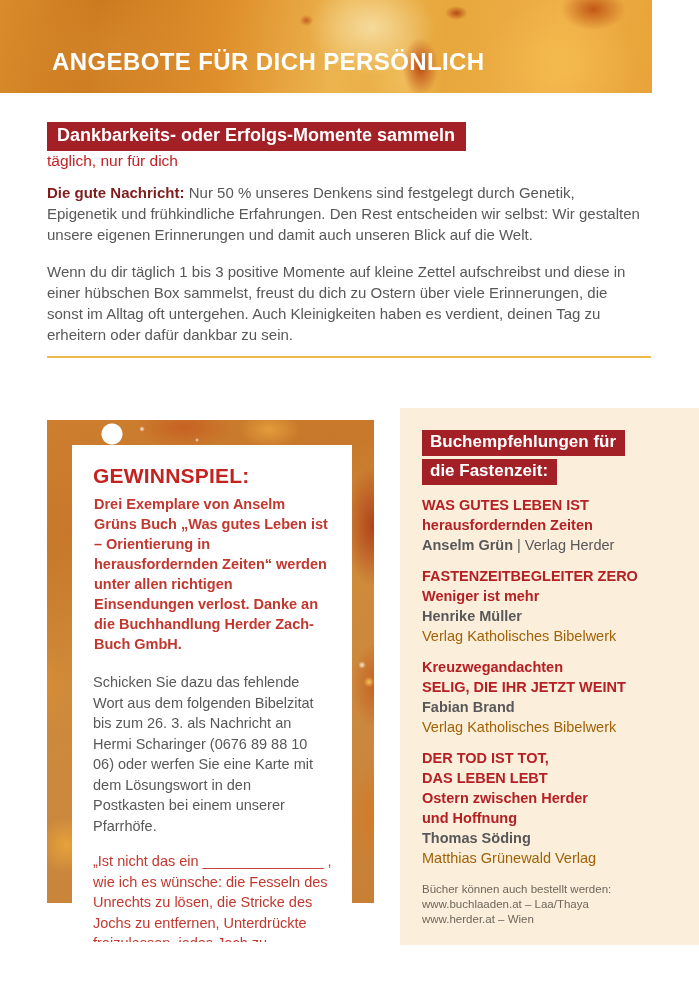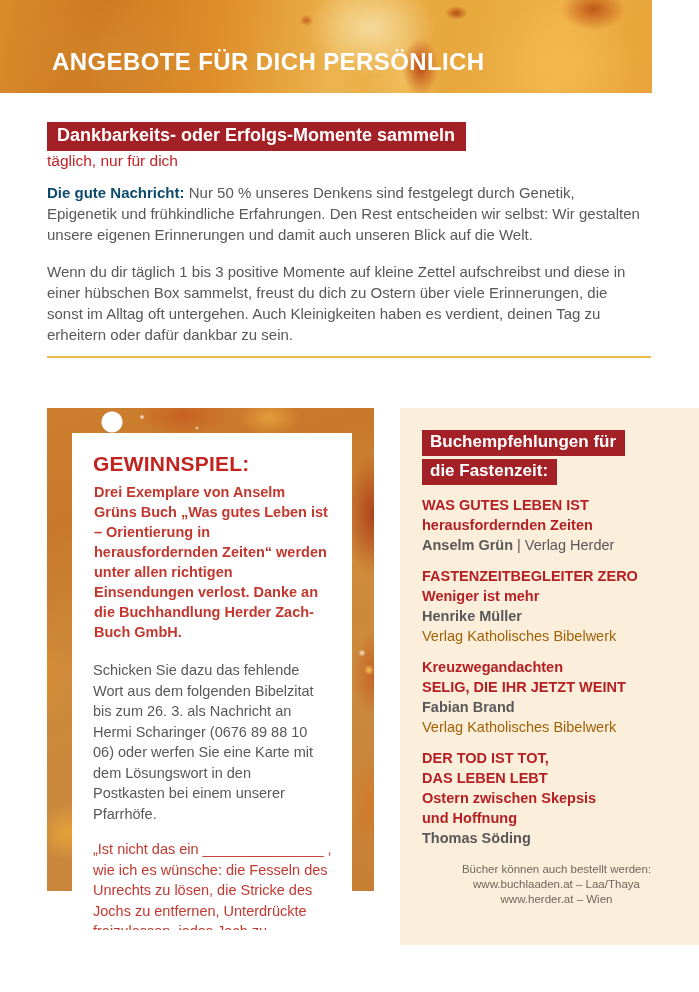--- a/index.html
+++ b/index.html
@@ -34,29 +34,29 @@
     background:#a32126;color:#ffffff;font-size:18px;font-weight:700;
     padding:3px 11px 5px 10px;white-space:nowrap;
   }
   .subline{
     position:absolute;left:47px;top:152px;color:#c42127;font-size:15.5px;
   }
   .para{
     position:absolute;left:47px;width:600px;color:#58585a;
     font-size:15px;line-height:21px;
   }
-  .para b{color:#0c4a6e;}
+  .para b{color:#7f1d1d;}
   .para-1{top:182px;}
   .para-2{top:261px;}
   .divider{
     position:absolute;left:47px;top:356px;width:604px;height:2px;background:#edbb4d;
   }
   
   .contest-card{
-    position:absolute;left:47px;top:408px;width:327px;height:483px;
+    position:absolute;left:47px;top:420px;width:327px;height:483px;
     background-color:#d0842f;
     background-image:
       radial-gradient(circle 11px at 65px 14px, #ffffff 0 10px, rgba(255,255,255,0) 11px),
       radial-gradient(circle 4px at 95px 9px, rgba(255,255,255,.9), transparent 70%),
       radial-gradient(circle 3px at 150px 20px, rgba(255,255,255,.8), transparent 70%),
       radial-gradient(circle 5px at 315px 245px, rgba(255,246,225,.9), transparent 75%),
       radial-gradient(circle 7px at 322px 262px, rgba(250,200,90,.95), transparent 75%),
       radial-gradient(ellipse 70px 30px at 42% 1.5%, rgba(198,92,34,.85), transparent 70%),
       radial-gradient(ellipse 44px 26px at 68% 2%, rgba(230,160,60,.9), transparent 70%),
       radial-gradient(ellipse 40px 80px at 100% 22%, rgba(172,58,24,.9), transparent 75%),
@@ -92,21 +92,21 @@
   .books-heading-line{
     display:table;background:#a32126;color:#ffffff;
     font-size:17px;font-weight:700;padding:2px 9px 4px 8px;margin:0 0 3px 0;
   }
   .books-list{margin-top:10px;}
   .book{margin-bottom:11px;font-size:14.5px;line-height:20px;}
   .book-title-line{color:#b52025;font-weight:700;}
   .book-author{color:#58585a;font-weight:700;}
   .book-publisher{color:#a16207;font-weight:400;}
   .book-publisher-inline{color:#58585a;font-weight:400;}
-  .order-note{margin-top:14px;font-size:11.5px;line-height:15px;color:#6f675c;text-align:center;}
+  .order-note{margin-top:14px;font-size:11.5px;line-height:15px;color:#6f675c;}
 </style>
 </head>
 <body>
 
 <div class="banner">
   <div class="banner-title">ANGEBOTE FÜR DICH PERSÖNLICH</div>
 </div>
 
 <div class="headline-badge">Dankbarkeits- oder Erfolgs-Momente sammeln</div>
 <div class="subline">täglich, nur für dich</div>
@@ -150,23 +150,24 @@
     <div class="book">
       <div class="book-title-line">Kreuzwegandachten</div>
       <div class="book-title-line">SELIG, DIE IHR JETZT WEINT</div>
       <div class="book-author">Fabian Brand</div>
       <div class="book-publisher">Verlag Katholisches Bibelwerk</div>
     </div>
 
     <div class="book">
       <div class="book-title-line">DER TOD IST TOT,</div>
       <div class="book-title-line">DAS LEBEN LEBT</div>
-      <div class="book-title-line">Ostern zwischen Skepsis</div>
+      <div class="book-title-line">Ostern zwischen Herder</div>
       <div class="book-title-line">und Hoffnung</div>
       <div class="book-author">Thomas Söding</div>
+      <div class="book-publisher">Matthias Grünewald Verlag</div>
     </div>
 
   </div>
 
   <div class="order-note">
     <div>Bücher können auch bestellt werden:</div>
     <div>www.buchlaaden.at – Laa/Thaya</div>
     <div>www.herder.at – Wien</div>
   </div>
 </div>

